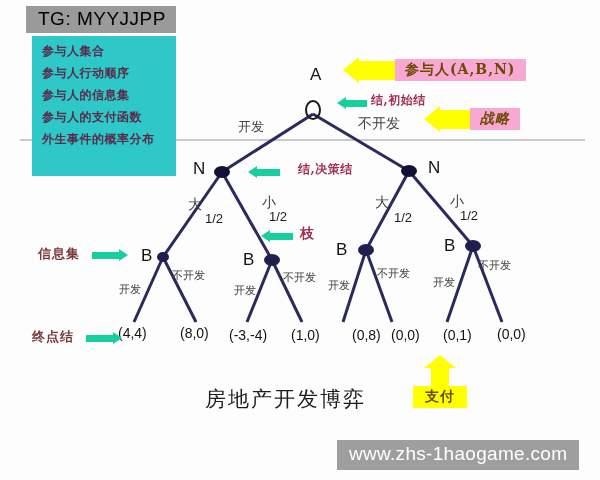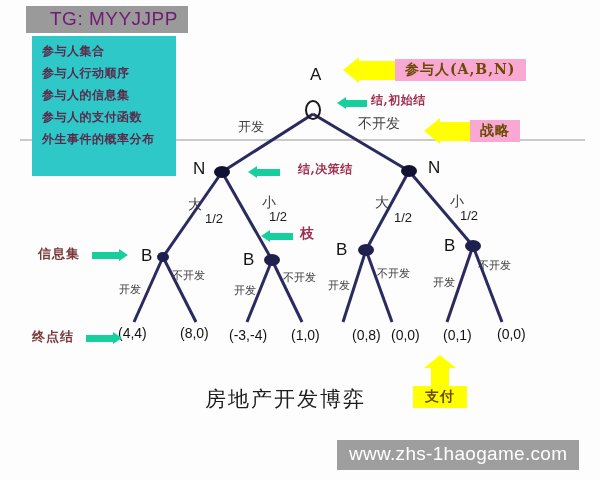--- a/index.html
+++ b/index.html
@@ -9,24 +9,24 @@
     overflow:hidden;position:relative;
   }
   #stage{position:relative;width:600px;height:480px;background:#fdfdfd;}
   svg#tree{position:absolute;left:0;top:0;width:600px;height:480px;}
 
   .abs{position:absolute;white-space:nowrap;}
 
   
   #tg-watermark{
     left:26px;top:6px;
-    background:#9a9a9a;color:#701a75;
+    background:#9a9a9a;color:#000000;
     font-family:"Liberation Sans","DejaVu Sans",sans-serif;
     font-size:19px;letter-spacing:.5px;
-    padding:2px 10px 3px 24px;
+    padding:2px 10px 3px 12px;
   }
   
   #site-watermark{
     left:337px;top:440px;
     background:#9e9e9e;color:#ffffff;
     font-family:"Liberation Sans","DejaVu Sans",sans-serif;
     font-size:19px;letter-spacing:.3px;
     padding:3px 12px 5px 12px;
   }
 
@@ -231,21 +231,21 @@
     <div class="bar" style="width:28px;"></div>
       <div class="tip"></div>
   </div>
 
   <div class="ycallout" style="left:343px;top:57px;">
     <div class="ytip"></div>
     <div class="ybox" style="width:36px;height:19px;"></div>
     <div class="ylabel">参与人(A,B,N)</div>
   </div>
 
-  <div class="ycallout" style="left:424px;top:118px;">
+  <div class="ycallout" style="left:424px;top:106px;font-style:italic;">
     <div class="ytip"></div>
     <div class="ybox" style="width:30px;height:19px;"></div>
     <div class="ylabel">战略</div>
   </div>
 
   <div id="payoff-callout">
     <div class="up-tip"></div>
     <div class="up-stem"></div>
     <div class="up-label">支付</div>
   </div>

